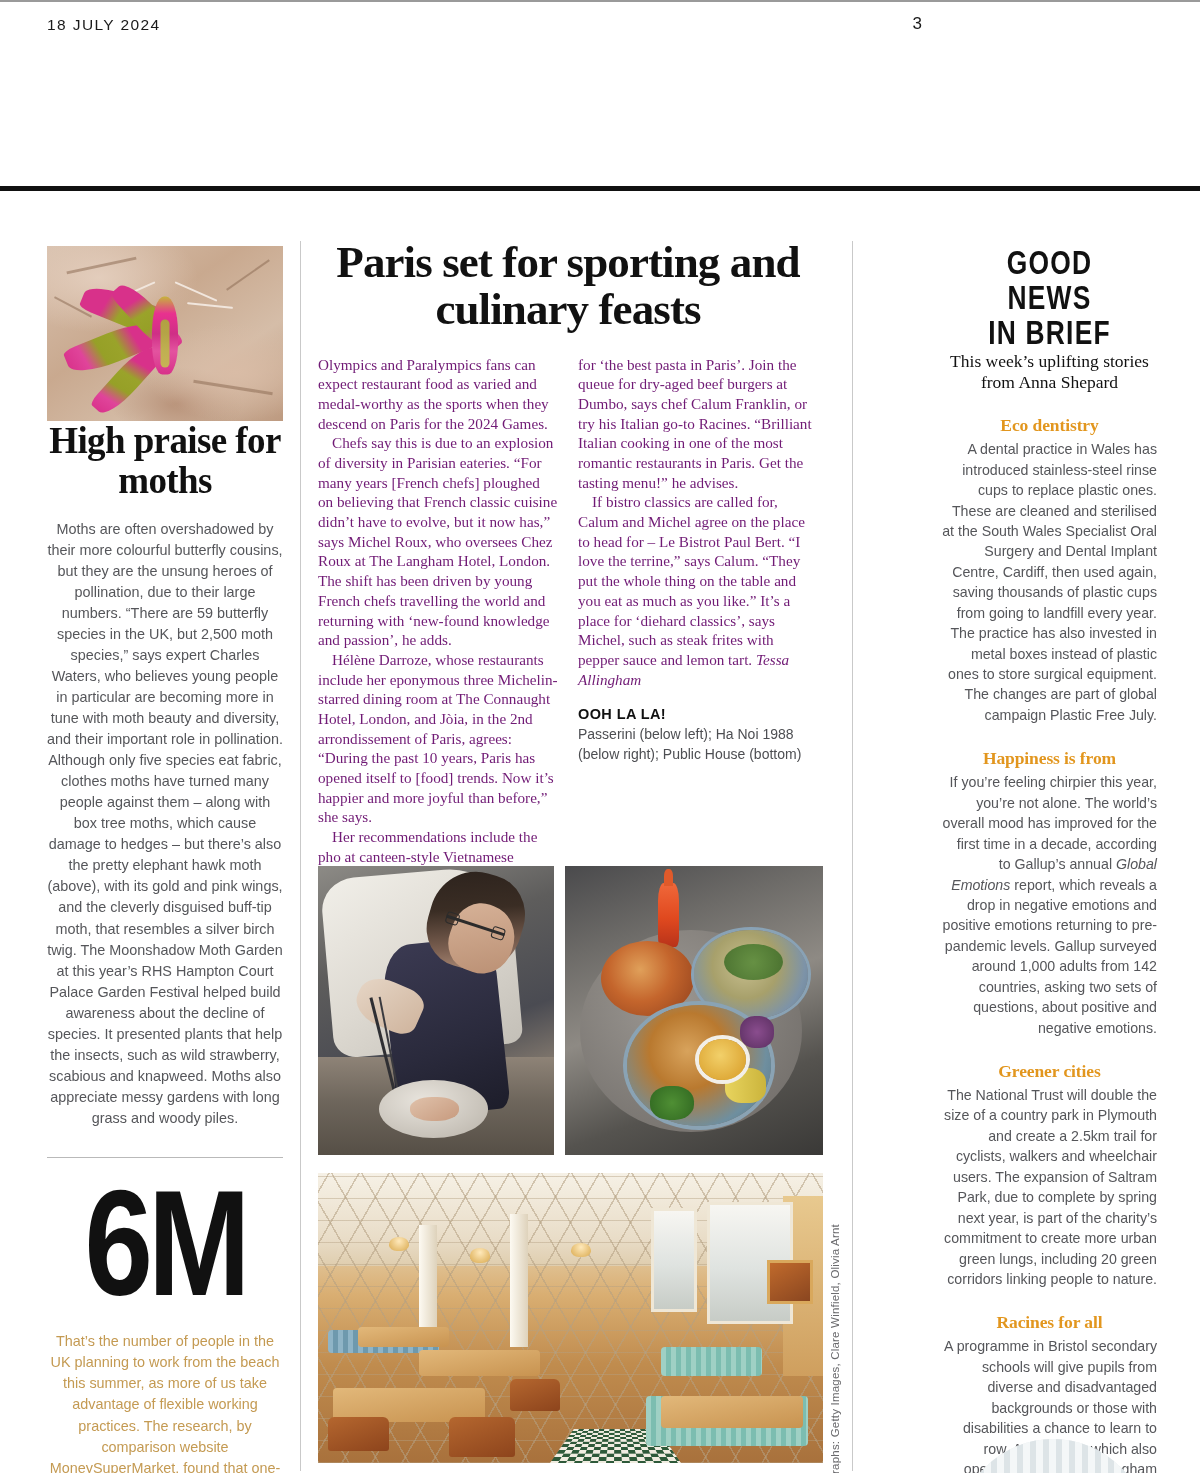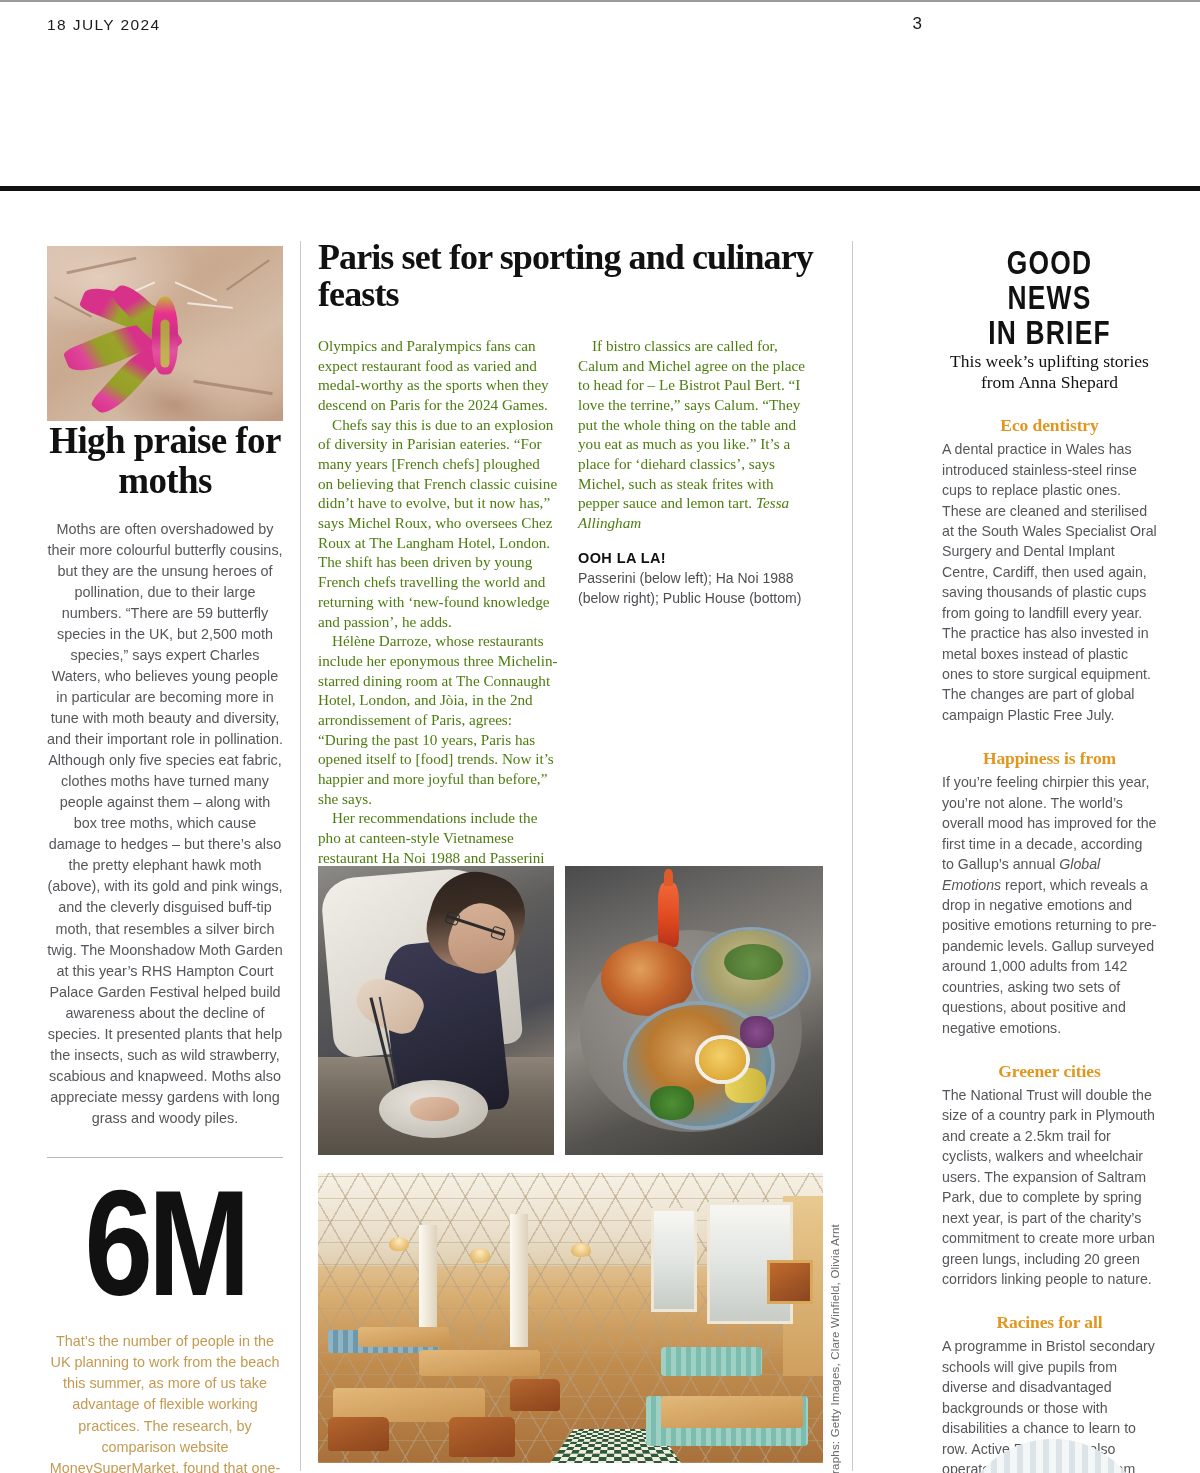--- a/index.html
+++ b/index.html
@@ -178,37 +178,37 @@
 
   
   .col-center {
     position: absolute;
     left: 318px; top: 48px;
     width: 500px;
   }
   .hl-main {
     font-family: "Liberation Serif", serif;
     font-weight: bold;
-    font-size: 36px;
+    font-size: 45px;
     line-height: 1.04;
     letter-spacing: -0.9px;
     color: #111;
-    text-align: left;
+    text-align: center;
   }
   .center-cols {
     margin-top: 22px;
     display: flex;
     gap: 20px;
   }
   .center-cols .ccol { width: 240px; }
   .serif-body {
     font-family: "Liberation Serif", serif;
     font-size: 15.2px;
     line-height: 1.295;
-    color: #4d7c0f;
+    color: #701a75;
     text-align: left;
   }
   .serif-body p { text-indent: 14px; }
   .serif-body p.first { text-indent: 0; }
   .serif-body i { font-style: italic; }
 
   .kicker {
     font-family: "Liberation Sans", sans-serif;
     font-weight: bold;
     font-size: 14.5px;
@@ -405,21 +405,21 @@
     font-weight: bold;
     font-size: 17.5px;
     text-align: center;
     color: #e2961e;
     letter-spacing: -0.1px;
   }
   .brief-b {
     font-family: "Liberation Sans", sans-serif;
     font-size: 14.2px;
     line-height: 1.44;
-    text-align: left;
+    text-align: right;
     color: #55565a;
     margin-top: 3px;
   }
   .brief-b i { font-style: italic; }
 
   .rower-photo {
     position: absolute;
     left: 958px; top: 1248px;
     width: 190px; height: 190px;
     border-radius: 50%;
@@ -485,20 +485,21 @@
         <div class="serif-body">
           <p class="first">Olympics and Paralympics fans can expect restaurant food as varied and medal-worthy as the sports when they descend on Paris for the 2024 Games.</p>
           <p>Chefs say this is due to an explosion of diversity in Parisian eateries. “For many years [French chefs] ploughed on believing that French classic cuisine didn’t have to evolve, but it now has,” says Michel Roux, who oversees Chez Roux at The Langham Hotel, London. The shift has been driven by young French chefs travelling the world and returning with ‘new-found knowledge and passion’, he adds.</p>
           <p>Hélène Darroze, whose restaurants include her eponymous three Michelin-starred dining room at The Connaught Hotel, London, and Jòia, in the 2nd arrondissement of Paris, agrees: “During the past 10 years, Paris has opened itself to [food] trends. Now it’s happier and more joyful than before,” she says.</p>
           <p>Her recommendations include the pho at canteen-style Vietnamese restaurant Ha Noi 1988 and Passerini</p>
         </div>
       </div>
 
       <div class="ccol">
         <div class="serif-body">
+          <p class="first">for ‘the best pasta in Paris’. Join the queue for dry-aged beef burgers at Dumbo, says chef Calum Franklin, or try his Italian go-to Racines. “Brilliant Italian cooking in one of the most romantic restaurants in Paris. Get the tasting menu!” he advises.</p>
           <p><span>If bistro classics are called for, Calum and Michel agree on the place to head for – Le Bistrot Paul Bert. “I love the terrine,” says Calum. “They put the whole thing on the table and you eat as much as you like.” It’s a place for ‘diehard classics’, says Michel, such as steak frites with pepper sauce and lemon tart. </span><i>Tessa Allingham</i></p>
         </div>
         <div class="kicker">OOH LA LA!</div>
         <div class="caption">Passerini (below left); Ha Noi 1988 (below right); Public House (bottom)</div>
       </div>
 
     </div>
   </div>
 
   <div class="photo-row">

